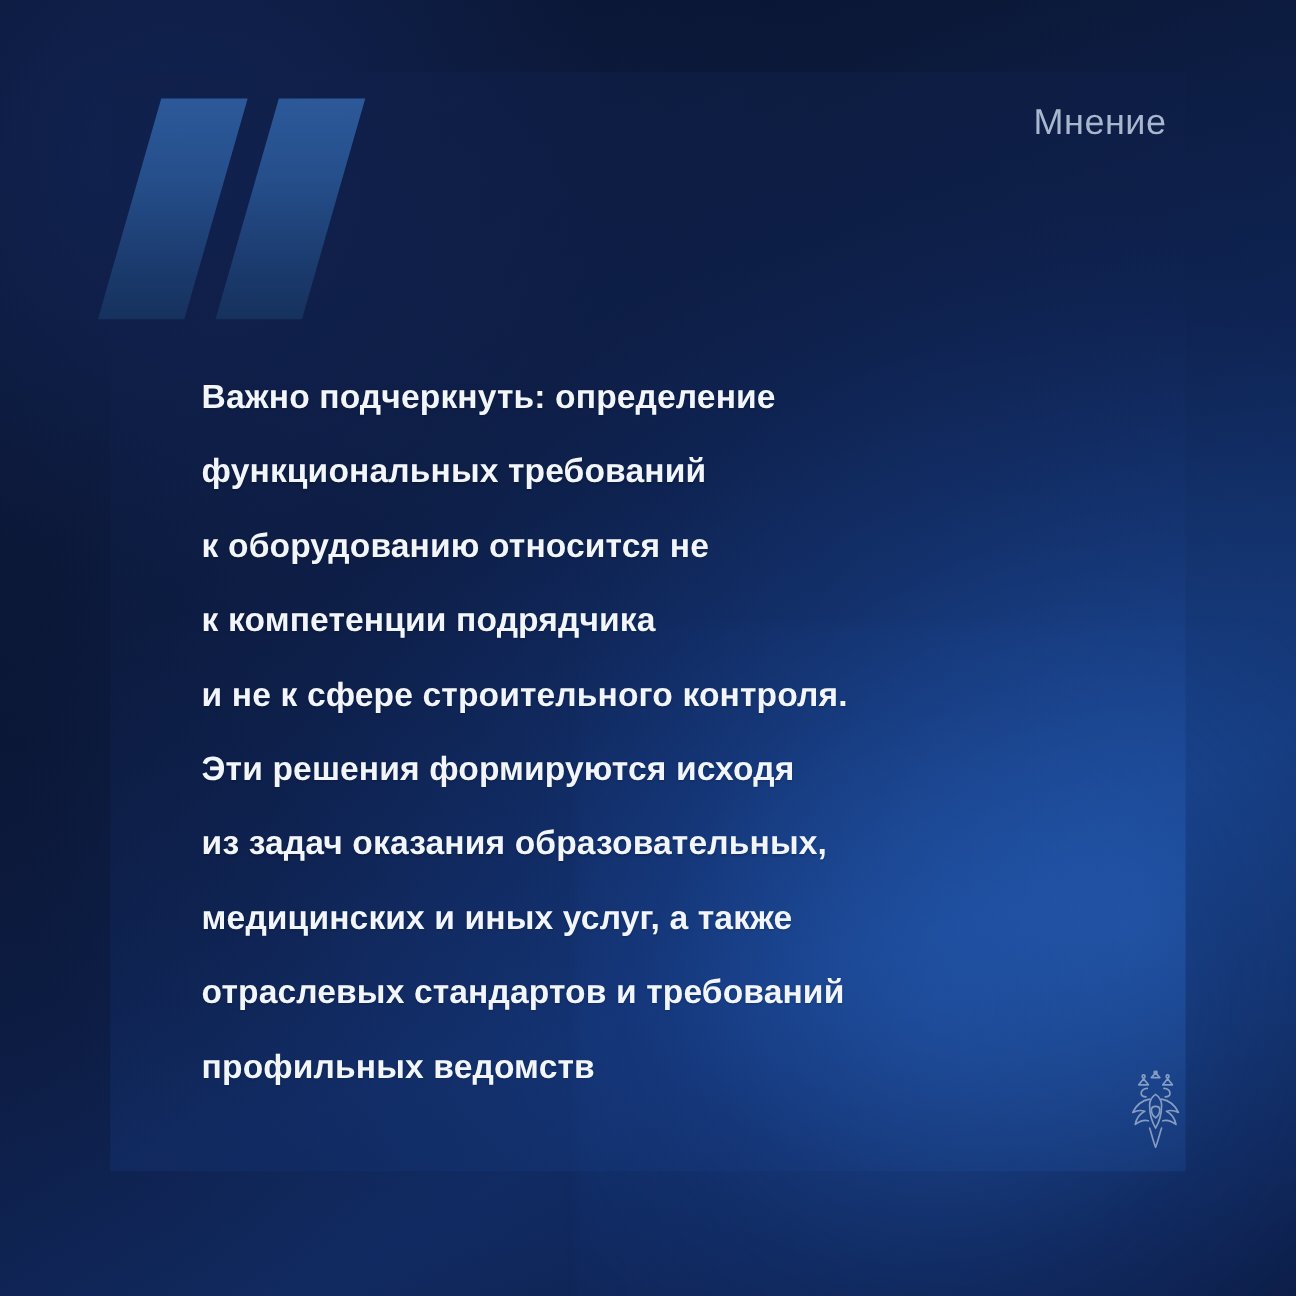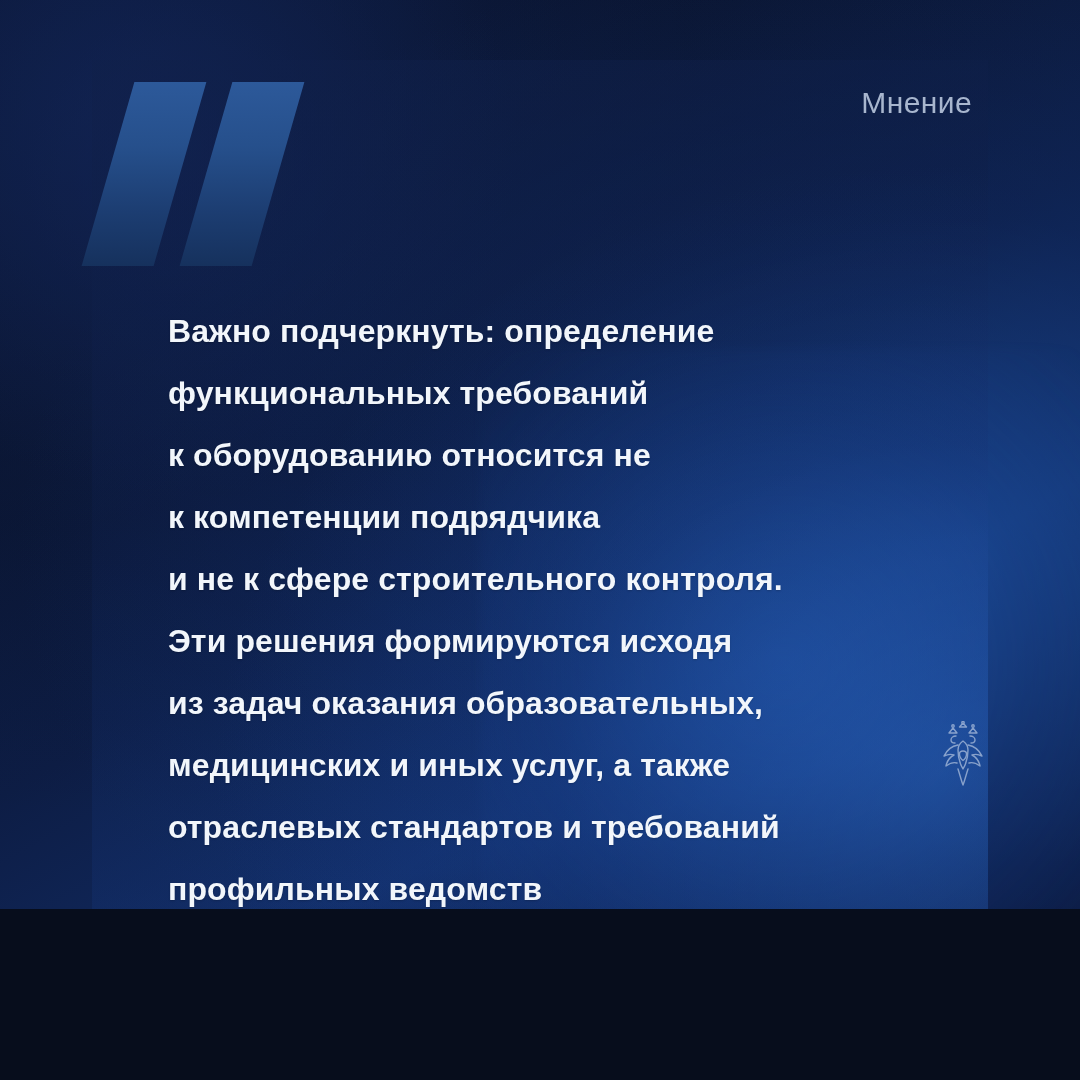--- a/index.html
+++ b/index.html
@@ -3,21 +3,21 @@
 <meta charset="utf-8">
 <style>
   html, body {
     margin: 0;
     padding: 0;
     background: #070d1c;
   }
   .canvas {
     position: relative;
     width: 1080px;
-    height: 909px;
+    height: 1080px;
     overflow: hidden;
     font-family: "Liberation Sans", sans-serif;
     background:
       radial-gradient(120% 95% at 88% 60%, rgba(30,86,170,0.55) 0%, rgba(17,48,110,0.35) 38%, rgba(8,16,40,0.0) 72%),
       radial-gradient(90% 80% at 10% 10%, rgba(14,30,70,0.85) 0%, rgba(8,16,40,0.2) 60%, rgba(6,11,26,0) 100%),
       linear-gradient(150deg, #0a1430 0%, #0b1735 28%, #0d1d45 52%, #112a60 72%, #0a1332 100%);
   }
   
   .glow-br {
     position: absolute;
@@ -80,21 +80,21 @@
     color: #a8b6ce;
     font-weight: 400;
   }
 
   .quote-text {
     position: absolute;
     left: 168px;
     top: 300px;
     width: 800px;
     color: #f2f6fb;
-    font-size: 32px;
+    font-size: 28px;
     line-height: 62px;
     font-weight: 700;
     letter-spacing: 0.1px;
     white-space: pre-line;
     text-shadow: 0 1px 2px rgba(0,0,0,0.18);
   }
 
   
   .emblem {
     position: absolute;

